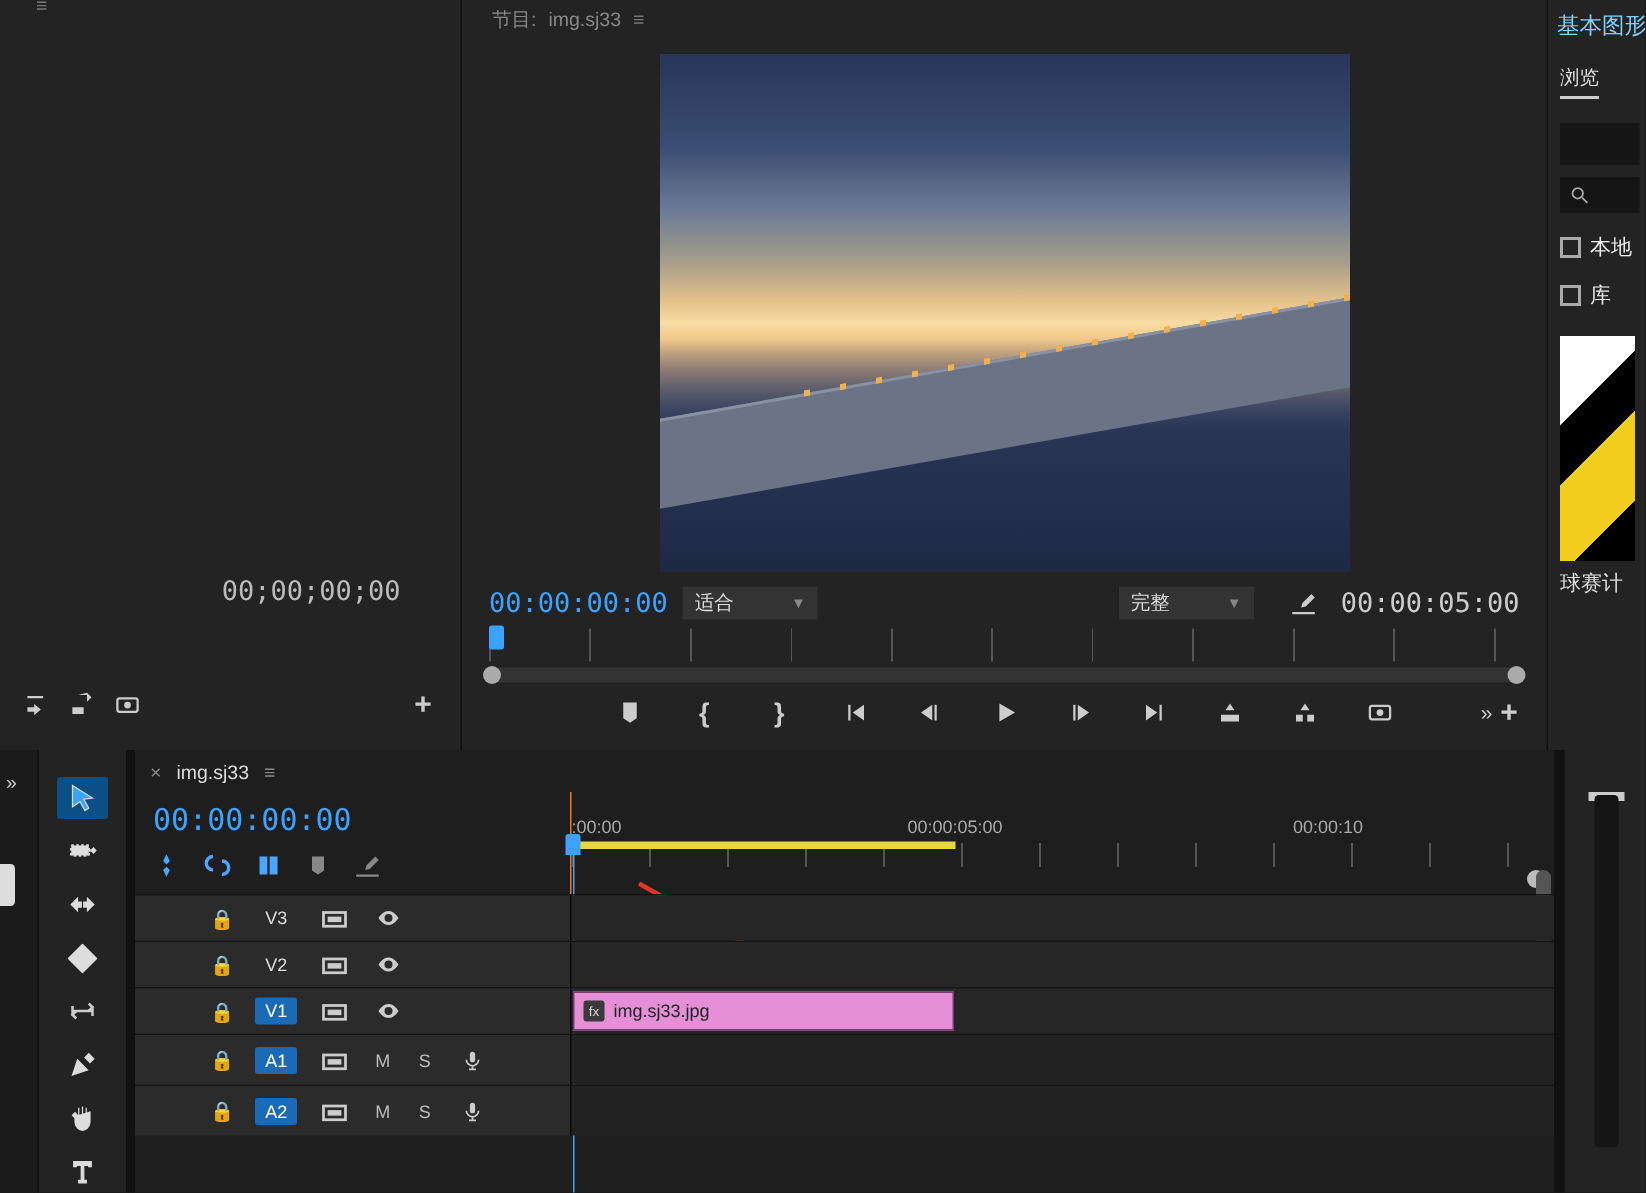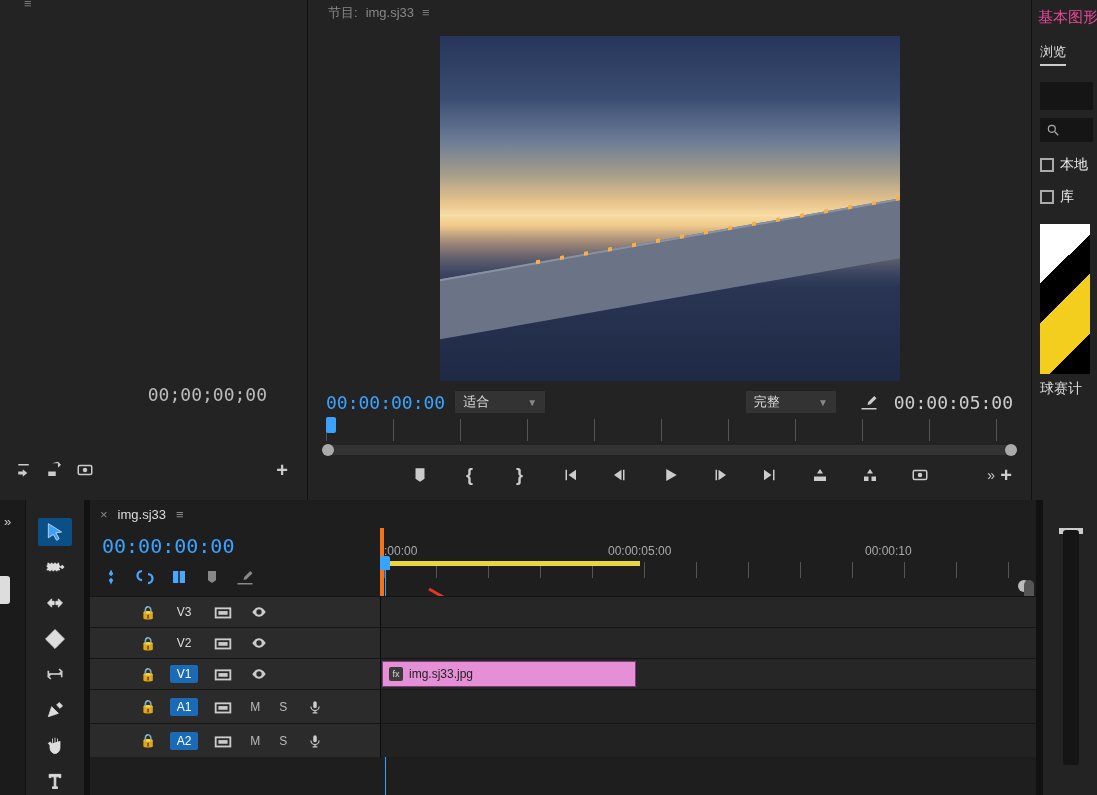--- a/index.html
+++ b/index.html
@@ -43,21 +43,21 @@
   .prog-ruler .playhead { position:absolute; left:0; top:-2px; width:10px; height:16px; background:#3aa3ff; border-radius:2px; }
   .prog-scroll { height: 10px; margin: 4px 18px 0; background:#333; border-radius:5px; position:relative; }
   .prog-scroll .knob-l, .prog-scroll .knob-r { position:absolute; top:-1px; width:12px; height:12px; background:#aaa; border-radius:50%; }
   .prog-scroll .knob-l{left:-4px;} .prog-scroll .knob-r{right:-4px;}
 
   .prog-buttons { display:flex; align-items:center; justify-content:center; gap:20px; height:40px; position:relative; }
   .prog-buttons .expand { position:absolute; right:36px; font-size:14px; color:#ccc; }
   .prog-buttons .plus { position:absolute; right:10px; }
 
   
-  .right-panel .rp-title { color:#ec4899; font-size:15px; padding:8px 6px 2px; white-space:nowrap;text-align:right; }
+  .right-panel .rp-title { color:#7dd3fc; font-size:15px; padding:8px 6px 2px; white-space:nowrap;text-align:right; }
   .rp-tab { color:#ddd; margin:14px 0 4px 8px; border-bottom:2px solid #ccc; display:inline-block; padding-bottom:3px; }
   .rp-search-box { margin:12px 4px 0 8px; height:28px; background:#151515; }
   .rp-search-ico { margin:8px 4px 0 8px; height:24px; background:#151515; display:flex; align-items:center; padding:0 6px; }
   .rp-check { display:flex; align-items:center; gap:6px; margin:14px 0 0 8px; color:#eee; font-size:14px; white-space:nowrap; }
   .rp-check .box { width:14px; height:14px; border:2px solid #aaa; }
   .rp-thumb { margin:18px 0 4px 8px; width:50px; height:150px; background:linear-gradient(135deg,#fff 0 30%, #000 30% 50%, #f4ce1e 50% 80%, #000 80%); }
   .rp-label { margin:6px 0 0 8px; color:#ddd; font-size:14px; white-space:nowrap; }
   .rp-thumb2 { margin:20px 0 0 8px; width:50px; height:140px; background:linear-gradient(135deg,#0a5cc9,#7ad0ff); position:relative; overflow:hidden; }
   .rp-thumb2::before{content:"";position:absolute;inset:0;background:repeating-linear-gradient(45deg, rgba(255,255,255,.25) 0 10px, transparent 10px 25px);}
   .rp-thumb-mid { margin:14px 0 0 8px; width:50px; height:150px; background:#0b0b0b; }
@@ -79,21 +79,21 @@
   .seq-name { color:#ddd; }
   .seq-menu { color:#888; }
 
   .tl-header { display:flex; height:68px; }
   .tl-head-left { width:290px; padding:6px 12px; }
   .tl-head-left .tc { color:#3aa3ff; font-family:Consolas,monospace; font-size:20px; }
   .tl-head-icons { display:flex; gap:16px; margin-top:10px; align-items:center; }
   .tl-head-icons .ico { color:#4aa6ff; }
   .tl-head-icons .ico.grey { color:#888; }
 
-  .tl-ruler-wrap { flex:1; position:relative; border-left:4px solid #f97316; }
+  .tl-ruler-wrap { flex:1; position:relative; border-left:1px solid #f97316; }
   .tl-ruler-labels { position:absolute; top:16px; left:0; right:0; height:18px; color:#aaa; font-size:12px; }
   .tl-ruler-labels span { position:absolute; transform:translateX(-4px); }
   .tl-ruler-ticks { position:absolute; left:0; right:0; top:34px; height:16px; background: repeating-linear-gradient(to right, #555 0 1px, transparent 1px 52px); }
   .tl-yellow { position:absolute; left:1px; top:33px; height:5px; background:#e8d643; }
   .tl-playhead { position:absolute; top:28px; width:10px; height:14px; background:#3aa3ff; border-radius:2px 2px 0 0; }
   .tl-playline { position:absolute; top:40px; bottom:-230px; width:1px; background:#3aa3ff; }
   .tl-scroll-knob { position:absolute; right:6px; top:52px; width:12px; height:12px; background:#bbb; border-radius:50%; }
 
   .track-area { position:absolute; top:96px; left:0; right:0; bottom:0; }
   .track-row { display:flex; height:31px; border-top:1px solid #151515; }

